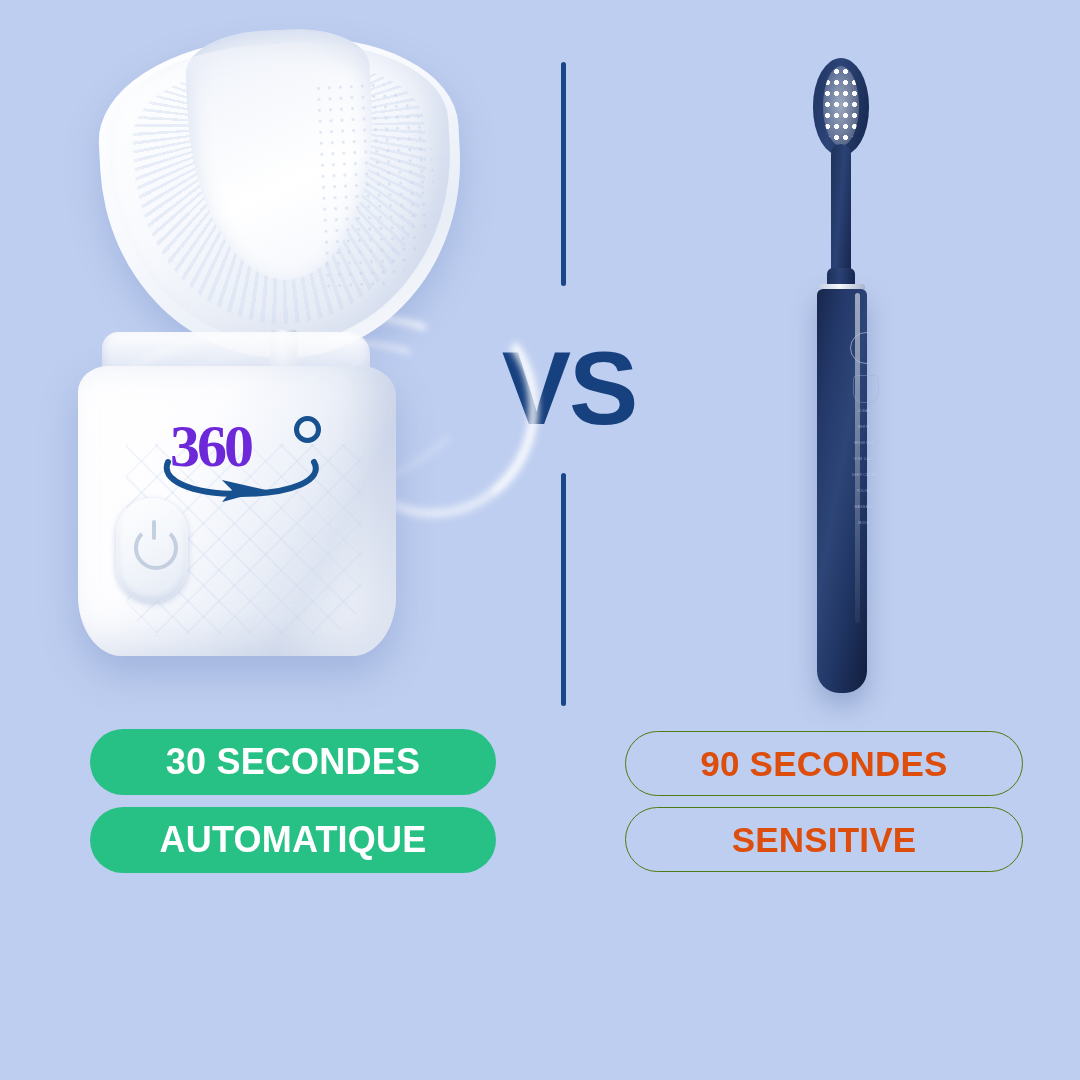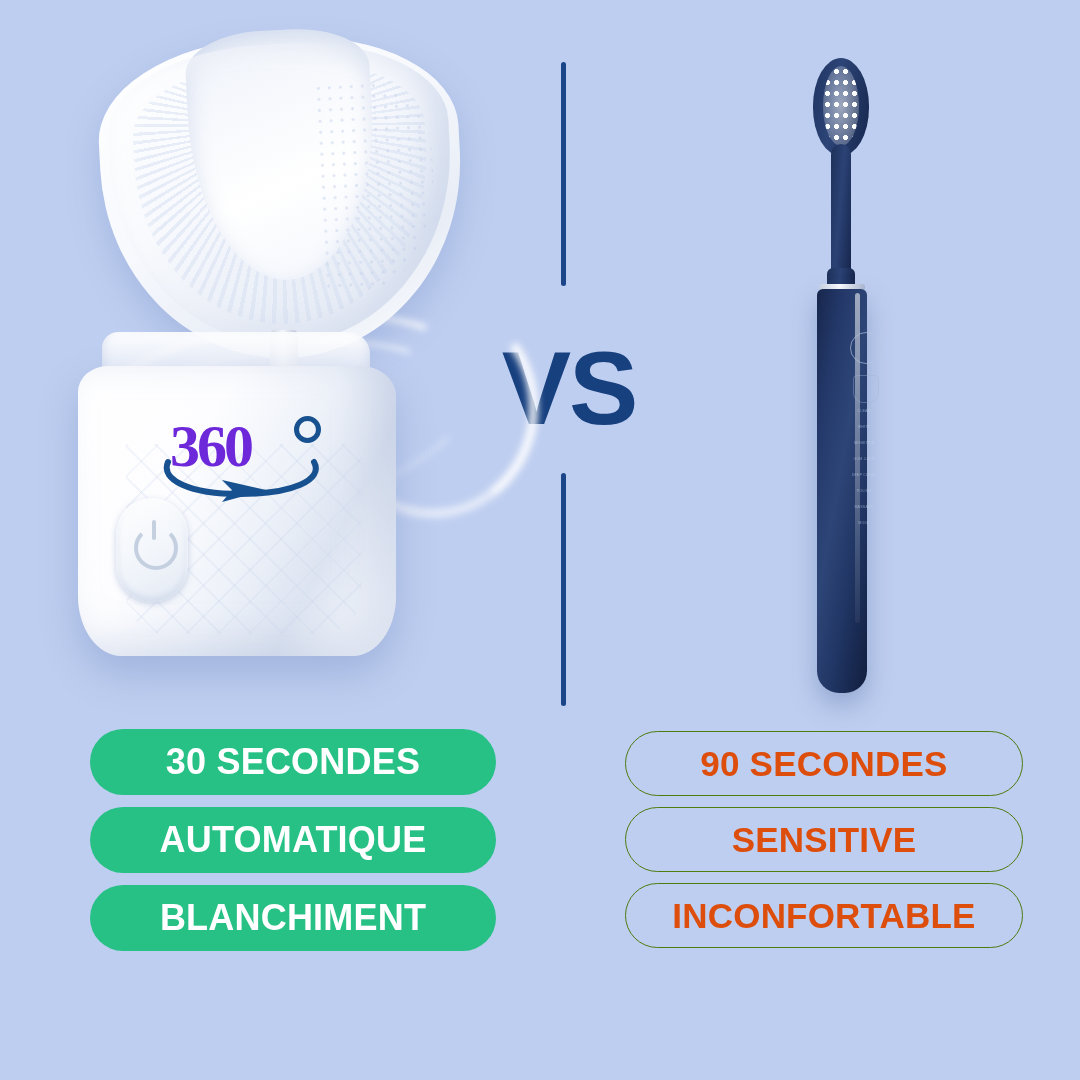--- a/index.html
+++ b/index.html
@@ -466,22 +466,20 @@
         <div class="tb-mark">POLISH</div>
         <div class="tb-mark">MASSAGE</div>
         <div class="tb-mark">MODE</div>
       </div>
     </div>
   </div>
 
   <div class="pills left">
     <div class="pill pro">30 SECONDES</div>
     <div class="pill pro">AUTOMATIQUE</div>
-    <div class="pill pro">BLANCHIMENT</div>
   </div>
 
   <div class="pills right">
     <div class="pill con">90 SECONDES</div>
     <div class="pill con">SENSITIVE</div>
-    <div class="pill con">INCONFORTABLE</div>
   </div>
 
 </div>
 
 </body></html>

